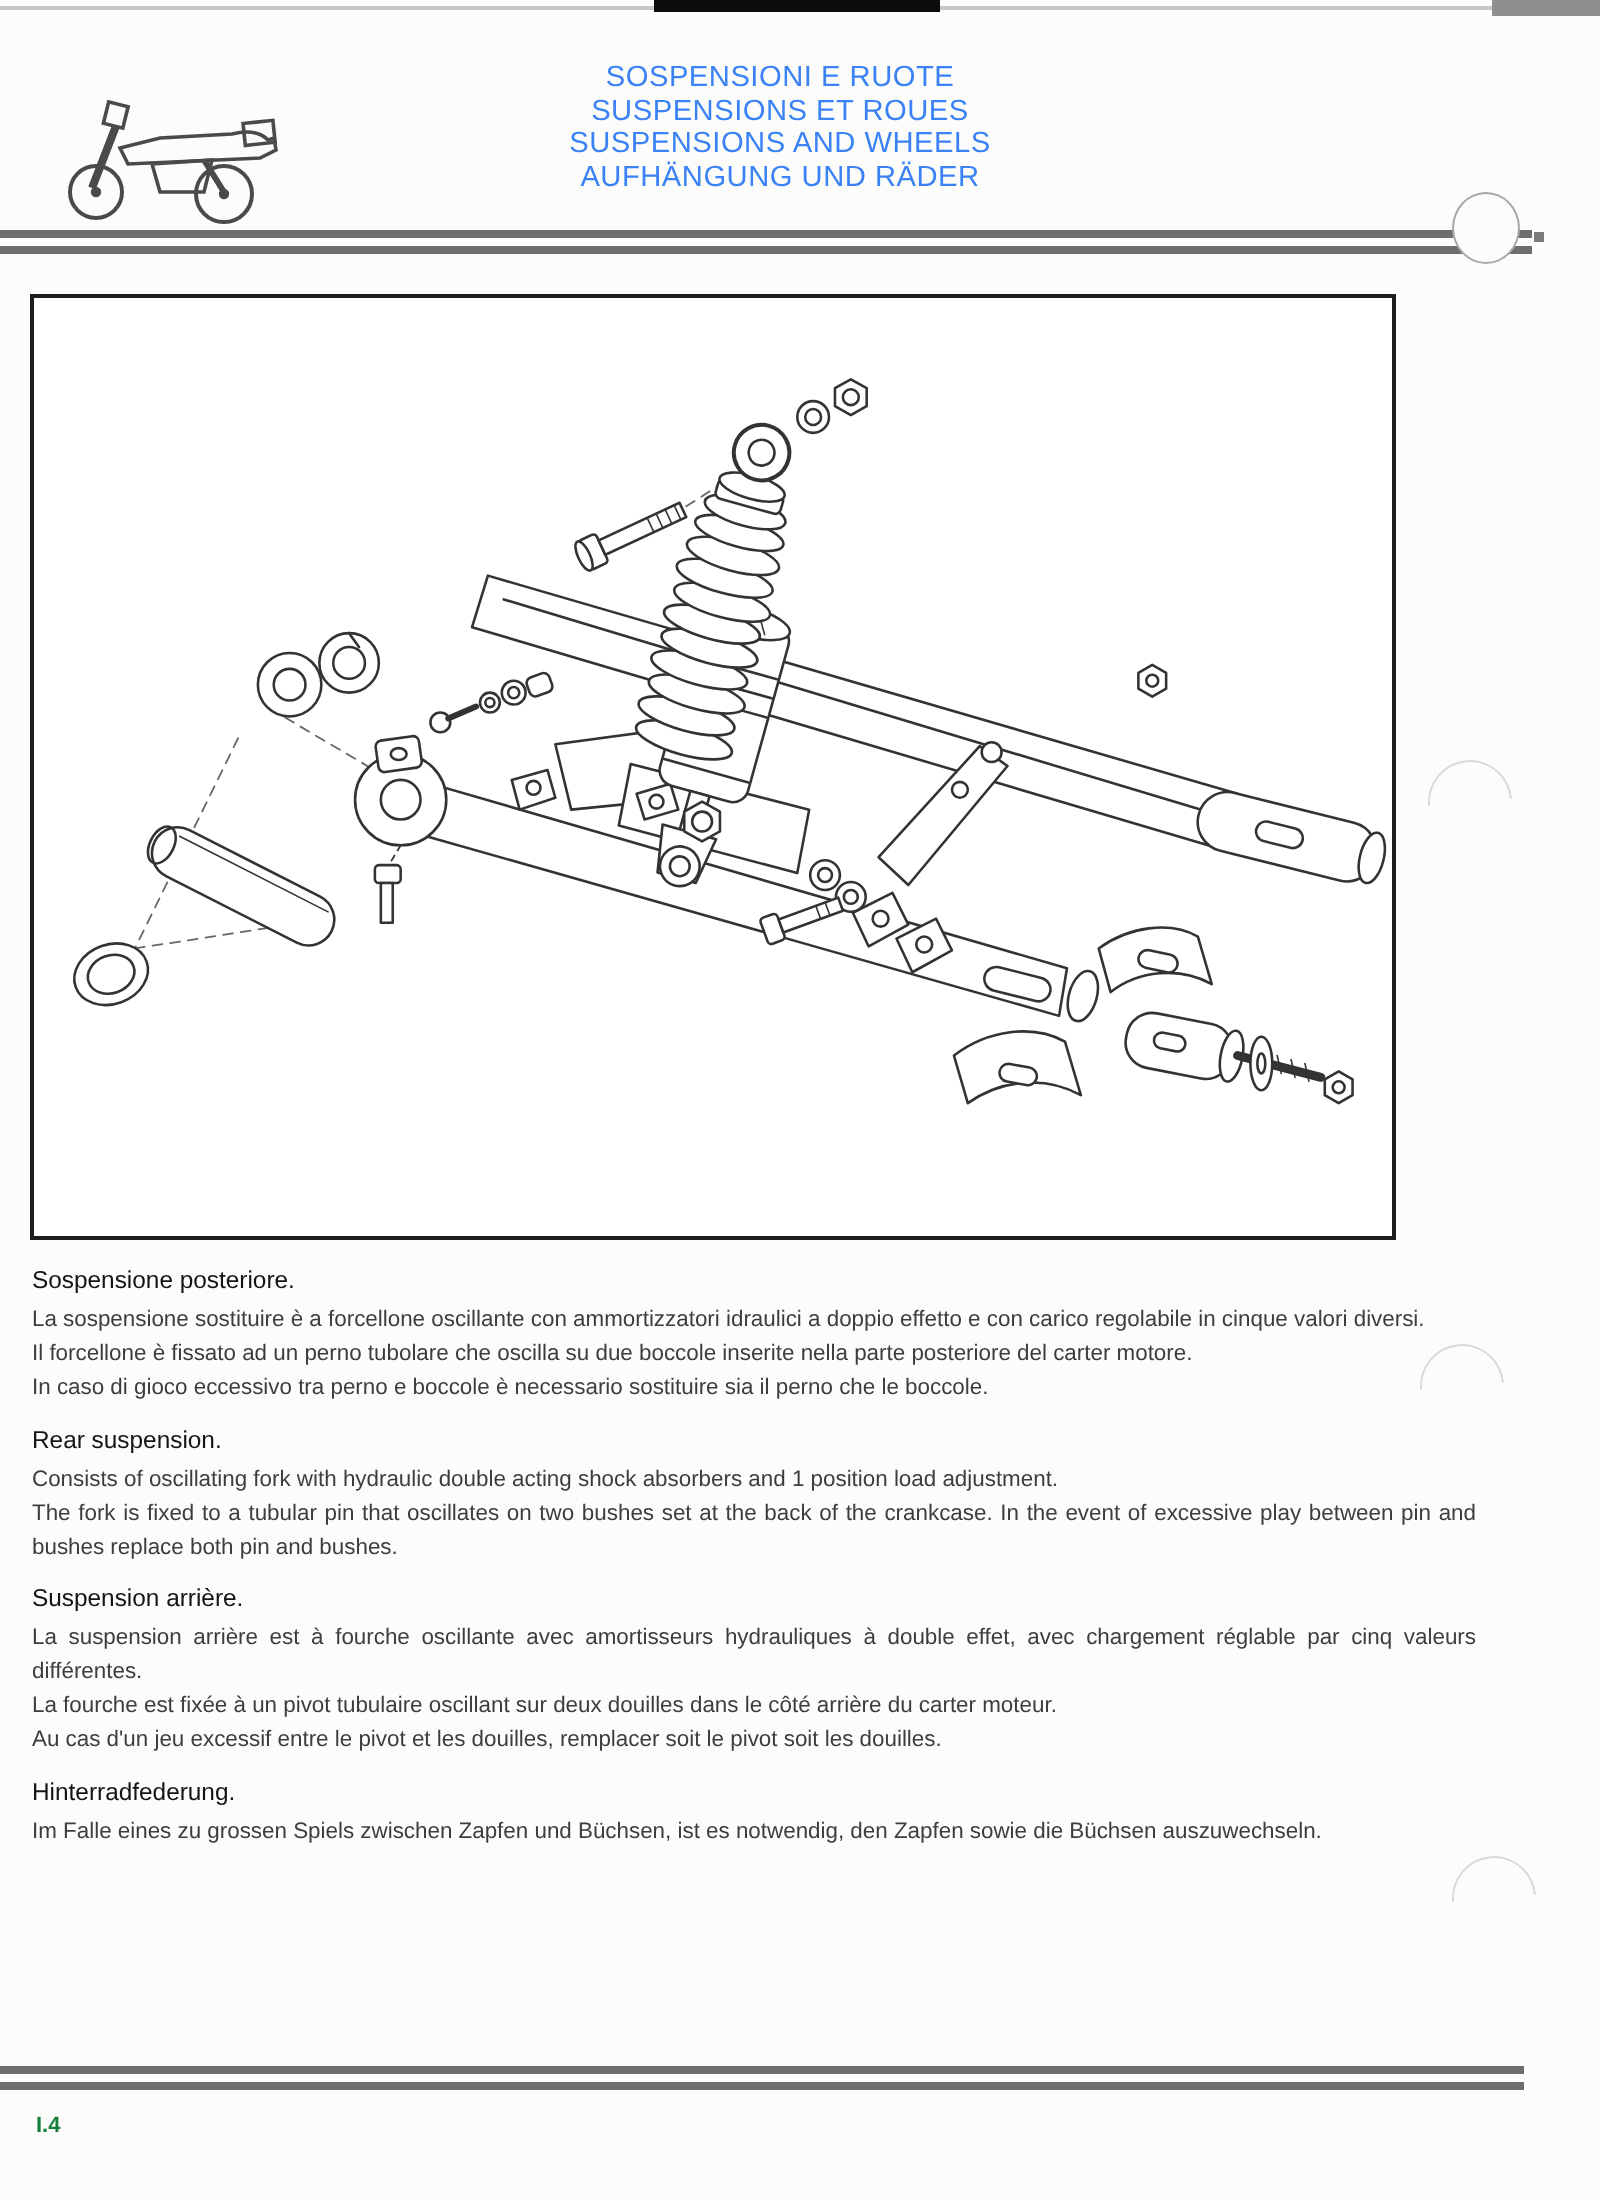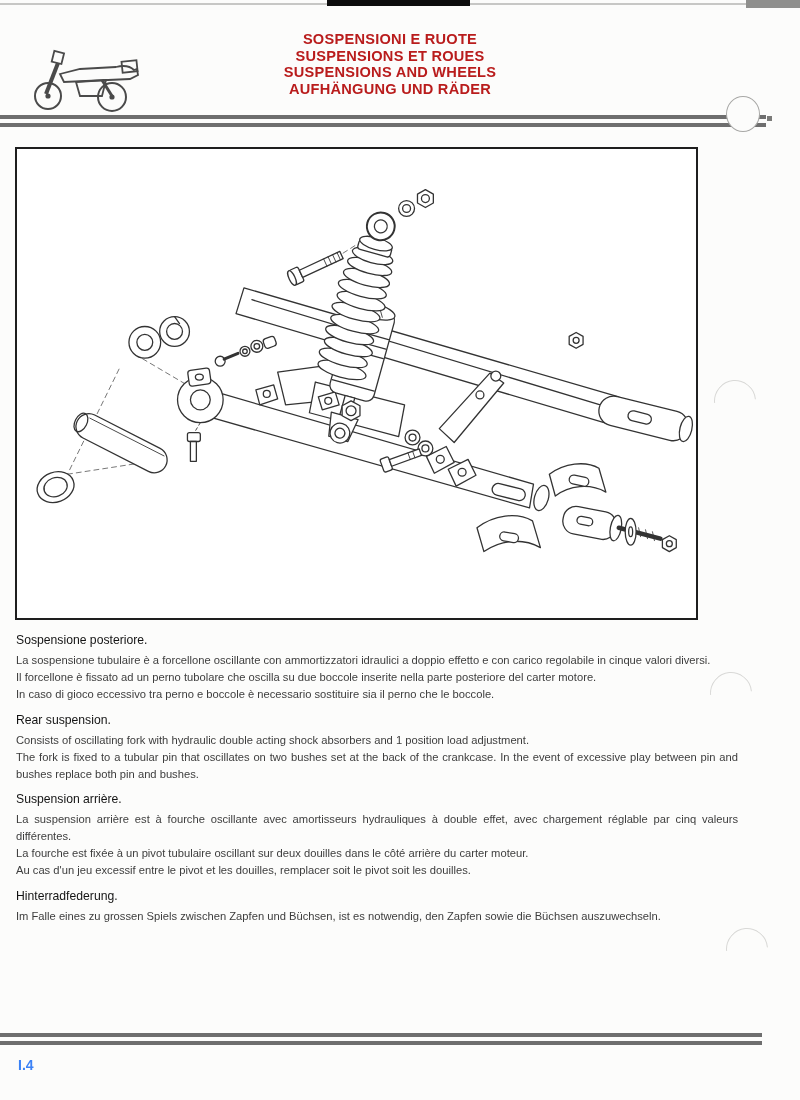--- a/index.html
+++ b/index.html
@@ -7,21 +7,21 @@
         font-family:"Liberation Sans",sans-serif;overflow:hidden;margin:0 auto;}
 
   
   .scan-hairline{position:absolute;top:3px;left:0;width:800px;height:2px;background:#c7c7c5;}
   .scan-bar{position:absolute;top:0;left:327px;width:143px;height:6px;background:#0d0d0d;}
   .scan-bar-right{position:absolute;top:0;right:0;width:54px;height:8px;background:#8f8f8d;}
 
   
   .logo{position:absolute;left:18px;top:36px;width:126px;height:84px;}
   .title-block{position:absolute;left:205px;top:31px;width:370px;text-align:center;}
-  .title-line{font-weight:700;font-size:14.6px;line-height:16.6px;color:#b91c1c;letter-spacing:.25px;}
+  .title-line{font-weight:400;font-size:14.6px;line-height:16.6px;color:#3b82f6;letter-spacing:.25px;}
 
   
   .rule{position:absolute;left:0;height:4px;background:#6e6e6e;}
   .rule.h1{top:115px;width:766px;}
   .rule.h2{top:123px;width:766px;}
   .rule.f1{top:1033px;width:762px;}
   .rule.f2{top:1041px;width:762px;}
 
   
   .punch{position:absolute;left:726px;top:96px;width:32px;height:34px;background:#fcfcfb;
@@ -37,21 +37,21 @@
   .figure-frame{position:absolute;left:15px;top:147px;width:683px;height:473px;
                 border:2px solid #1e1e1e;background:#fff;box-sizing:border-box;}
   .figure-frame svg{display:block;}
 
   
   .content{position:absolute;left:16px;top:633px;width:722px;color:#3d3d3d;}
   .content section{margin:0 0 10px 0;}
   .content h3{margin:0 0 4px 0;font-size:12.2px;line-height:15px;color:#141414;font-weight:400;}
   .content p{margin:0;font-size:11.2px;line-height:16.9px;text-align:justify;}
 
-  .pagenum{position:absolute;left:18px;top:1057px;font-size:14px;font-weight:700;color:#3b82f6;}
+  .pagenum{position:absolute;left:18px;top:1057px;font-size:11px;font-weight:700;color:#15803d;}
 </style>
 </head>
 <body>
 
 <div class="page">
 
   <div class="scan-hairline"></div>
   <div class="scan-bar"></div>
   <div class="scan-bar-right"></div>
 
@@ -245,21 +245,21 @@
           <circle cx="657" cy="398" r="3"></circle>
         </g>
 
       </g>
     </svg>
   </div>
 
   <div class="content">
     <section>
       <h3>Sospensione posteriore.</h3>
-      <p>La sospensione tubulaire è a forcellone oscillante con ammortizzatori idraulici a doppio effetto e con carico regolabile in cinque valori diversi.</p>
+      <p>La sospensione sostituire è a forcellone oscillante con ammortizzatori idraulici a doppio effetto e con carico regolabile in cinque valori diversi.</p>
       <p>Il forcellone è fissato ad un perno tubolare che oscilla su due boccole inserite nella parte posteriore del carter motore.</p>
       <p>In caso di gioco eccessivo tra perno e boccole è necessario sostituire sia il perno che le boccole.</p>
     </section>
     <section>
       <h3>Rear suspension.</h3>
       <p>Consists of oscillating fork with hydraulic double acting shock absorbers and 1 position load adjustment.</p>
       <p>The fork is fixed to a tubular pin that oscillates on two bushes set at the back of the crankcase. In the event of excessive play between pin and bushes replace both pin and bushes.</p>
     </section>
     <section>
       <h3>Suspension arrière.</h3>

